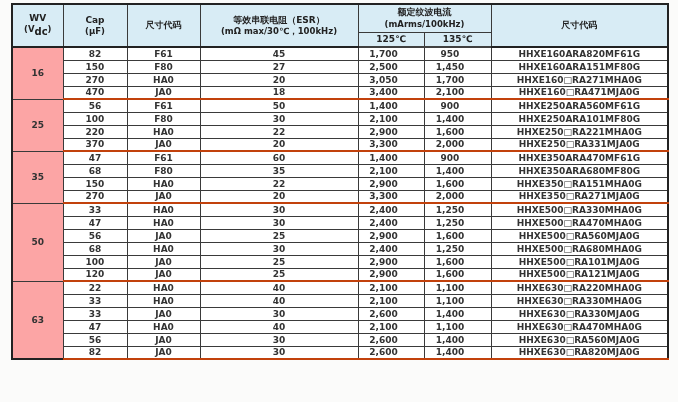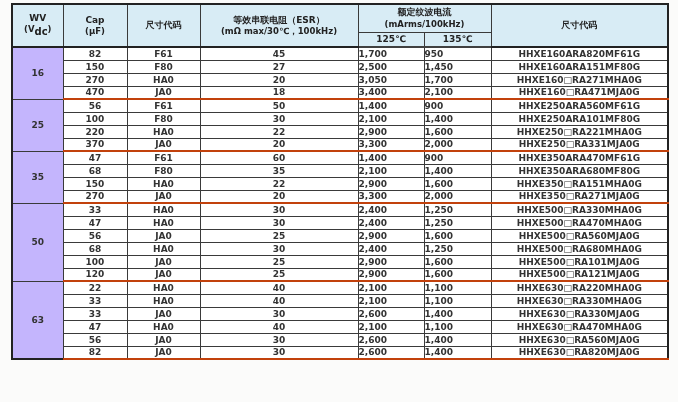--- a/index.html
+++ b/index.html
@@ -39,23 +39,23 @@
     background: #d8ecf5;
     color: #222;
     line-height: 1.25;
   }
   thead tr.h-top th { height: 28px; }
   thead tr.h-sub th { height: 15px; }
   thead tr.h-sub th, tbody tr:first-child td { border-top-width: 1px; }
   thead th.span-bottom { border-bottom: 2px solid #222; }
   thead tr.h-sub th { border-bottom: 2px solid #404040; margin-left: 16px; }
   tbody td { height: 13px; background: #fff; }
-  tbody td.wv-cell { background: #c4b5fd; color: #333; }
+  tbody td.wv-cell { background: #fca5a5; color: #333; }
   tr.group-end td { border-bottom: 2px solid #c2410c; }
-  td.ripple-cell { text-align: left; padding-right: 15px; }
+  td.ripple-cell { text-align: center; padding-right: 15px; }
   .hdr-small { font-size: 8.5px; }
   sub { font-size: 10px; }
   .footnote {
     margin: 4px 0 0 7px;
     font-size: 9.5px;
     font-weight: bold;
     color: #222;
   }
 </style>
 </head>

